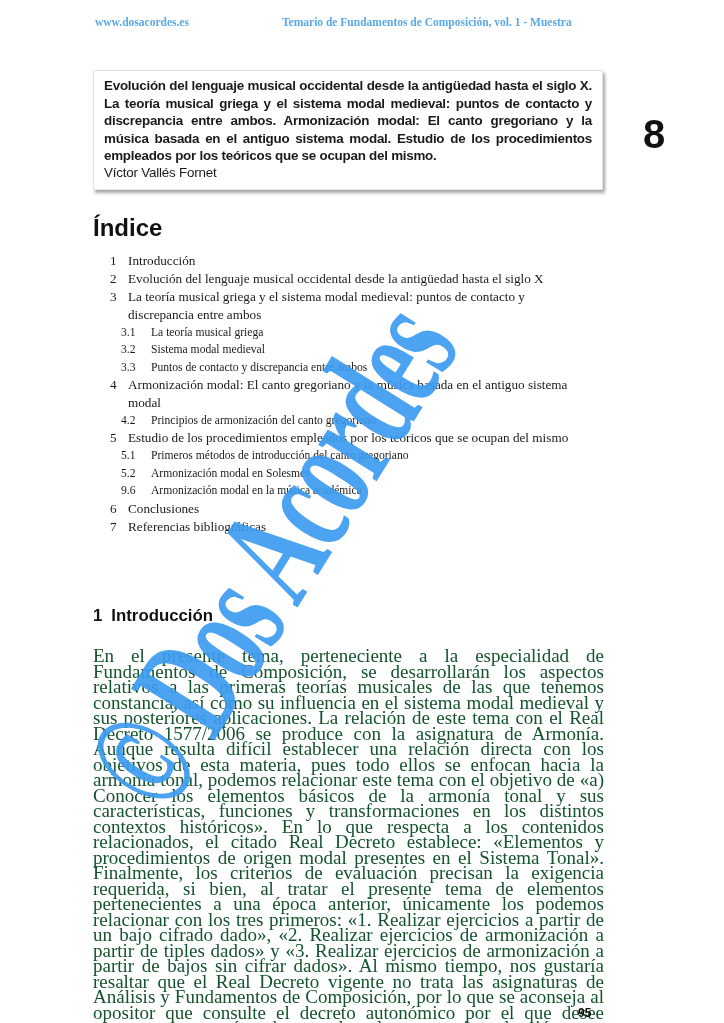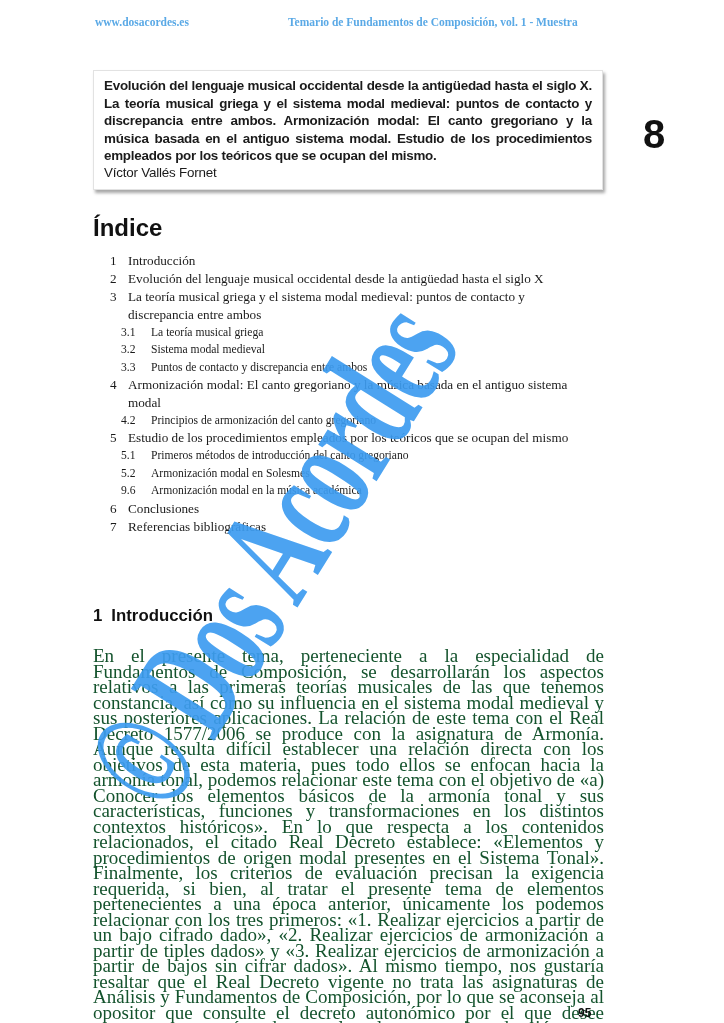--- a/index.html
+++ b/index.html
@@ -1,19 +1,19 @@
 <!DOCTYPE html>
 <html><head>
 <meta charset="utf-8">
 <style>
   html, body { margin: 0; padding: 0; background: #ffffff; }
   body { width: 724px; height: 1023px; position: relative; overflow: hidden; font-family: "Liberation Serif", serif; color: #1a1a1a; }
   .running-header { position: absolute; top: 16px; left: 0; width: 724px; height: 16px; font-family: "Liberation Serif", serif; font-weight: bold; font-size: 11.5px; color: #5aa9e6; }
   .rh-left { position: absolute; left: 95px; top: 0; }
-  .rh-right { position: absolute; left: 288px; top: 0; }
+  .rh-right { position: absolute; left: 282px; top: 0; }
   .title-box { position: absolute; left: 93px; top: 70px; width: 510px; height: 120px; background: #fff; box-shadow: 2px 3px 3px rgba(0,0,0,0.35); border: 1px solid #e2e2e2; box-sizing: border-box; padding: 6px 10px 0 10px; }
   .title-text { font-family: "Liberation Sans", sans-serif; font-weight: bold; font-size: 13.4px; line-height: 17.6px; color: #1b1b1b; text-align: justify; letter-spacing: -0.25px; }
   .title-author { font-family: "Liberation Sans", sans-serif; font-size: 13.4px; color: #1b1b1b; margin-top: 0; letter-spacing: -0.2px; }
   .chapter-number { position: absolute; left: 643px; top: 110px; font-family: "Liberation Sans", sans-serif; font-weight: bold; font-size: 40px; color: #111; line-height: 48px; }
   .index-heading { position: absolute; left: 93px; top: 214px; font-family: "Liberation Sans", sans-serif; font-weight: bold; font-size: 24px; color: #111; }
   .toc { position: absolute; left: 93px; top: 252px; width: 520px; }
   .toc-item { position: relative; font-size: 13.2px; line-height: 17.5px; }
   .toc-item.lvl1 { padding-left: 35px; margin-bottom: 0.5px; }
   .toc-item.lvl1 .toc-num { position: absolute; left: 17px; top: 0; }
   .toc-item.lvl2 { padding-left: 58px; font-size: 11.6px; line-height: 17.5px; }

